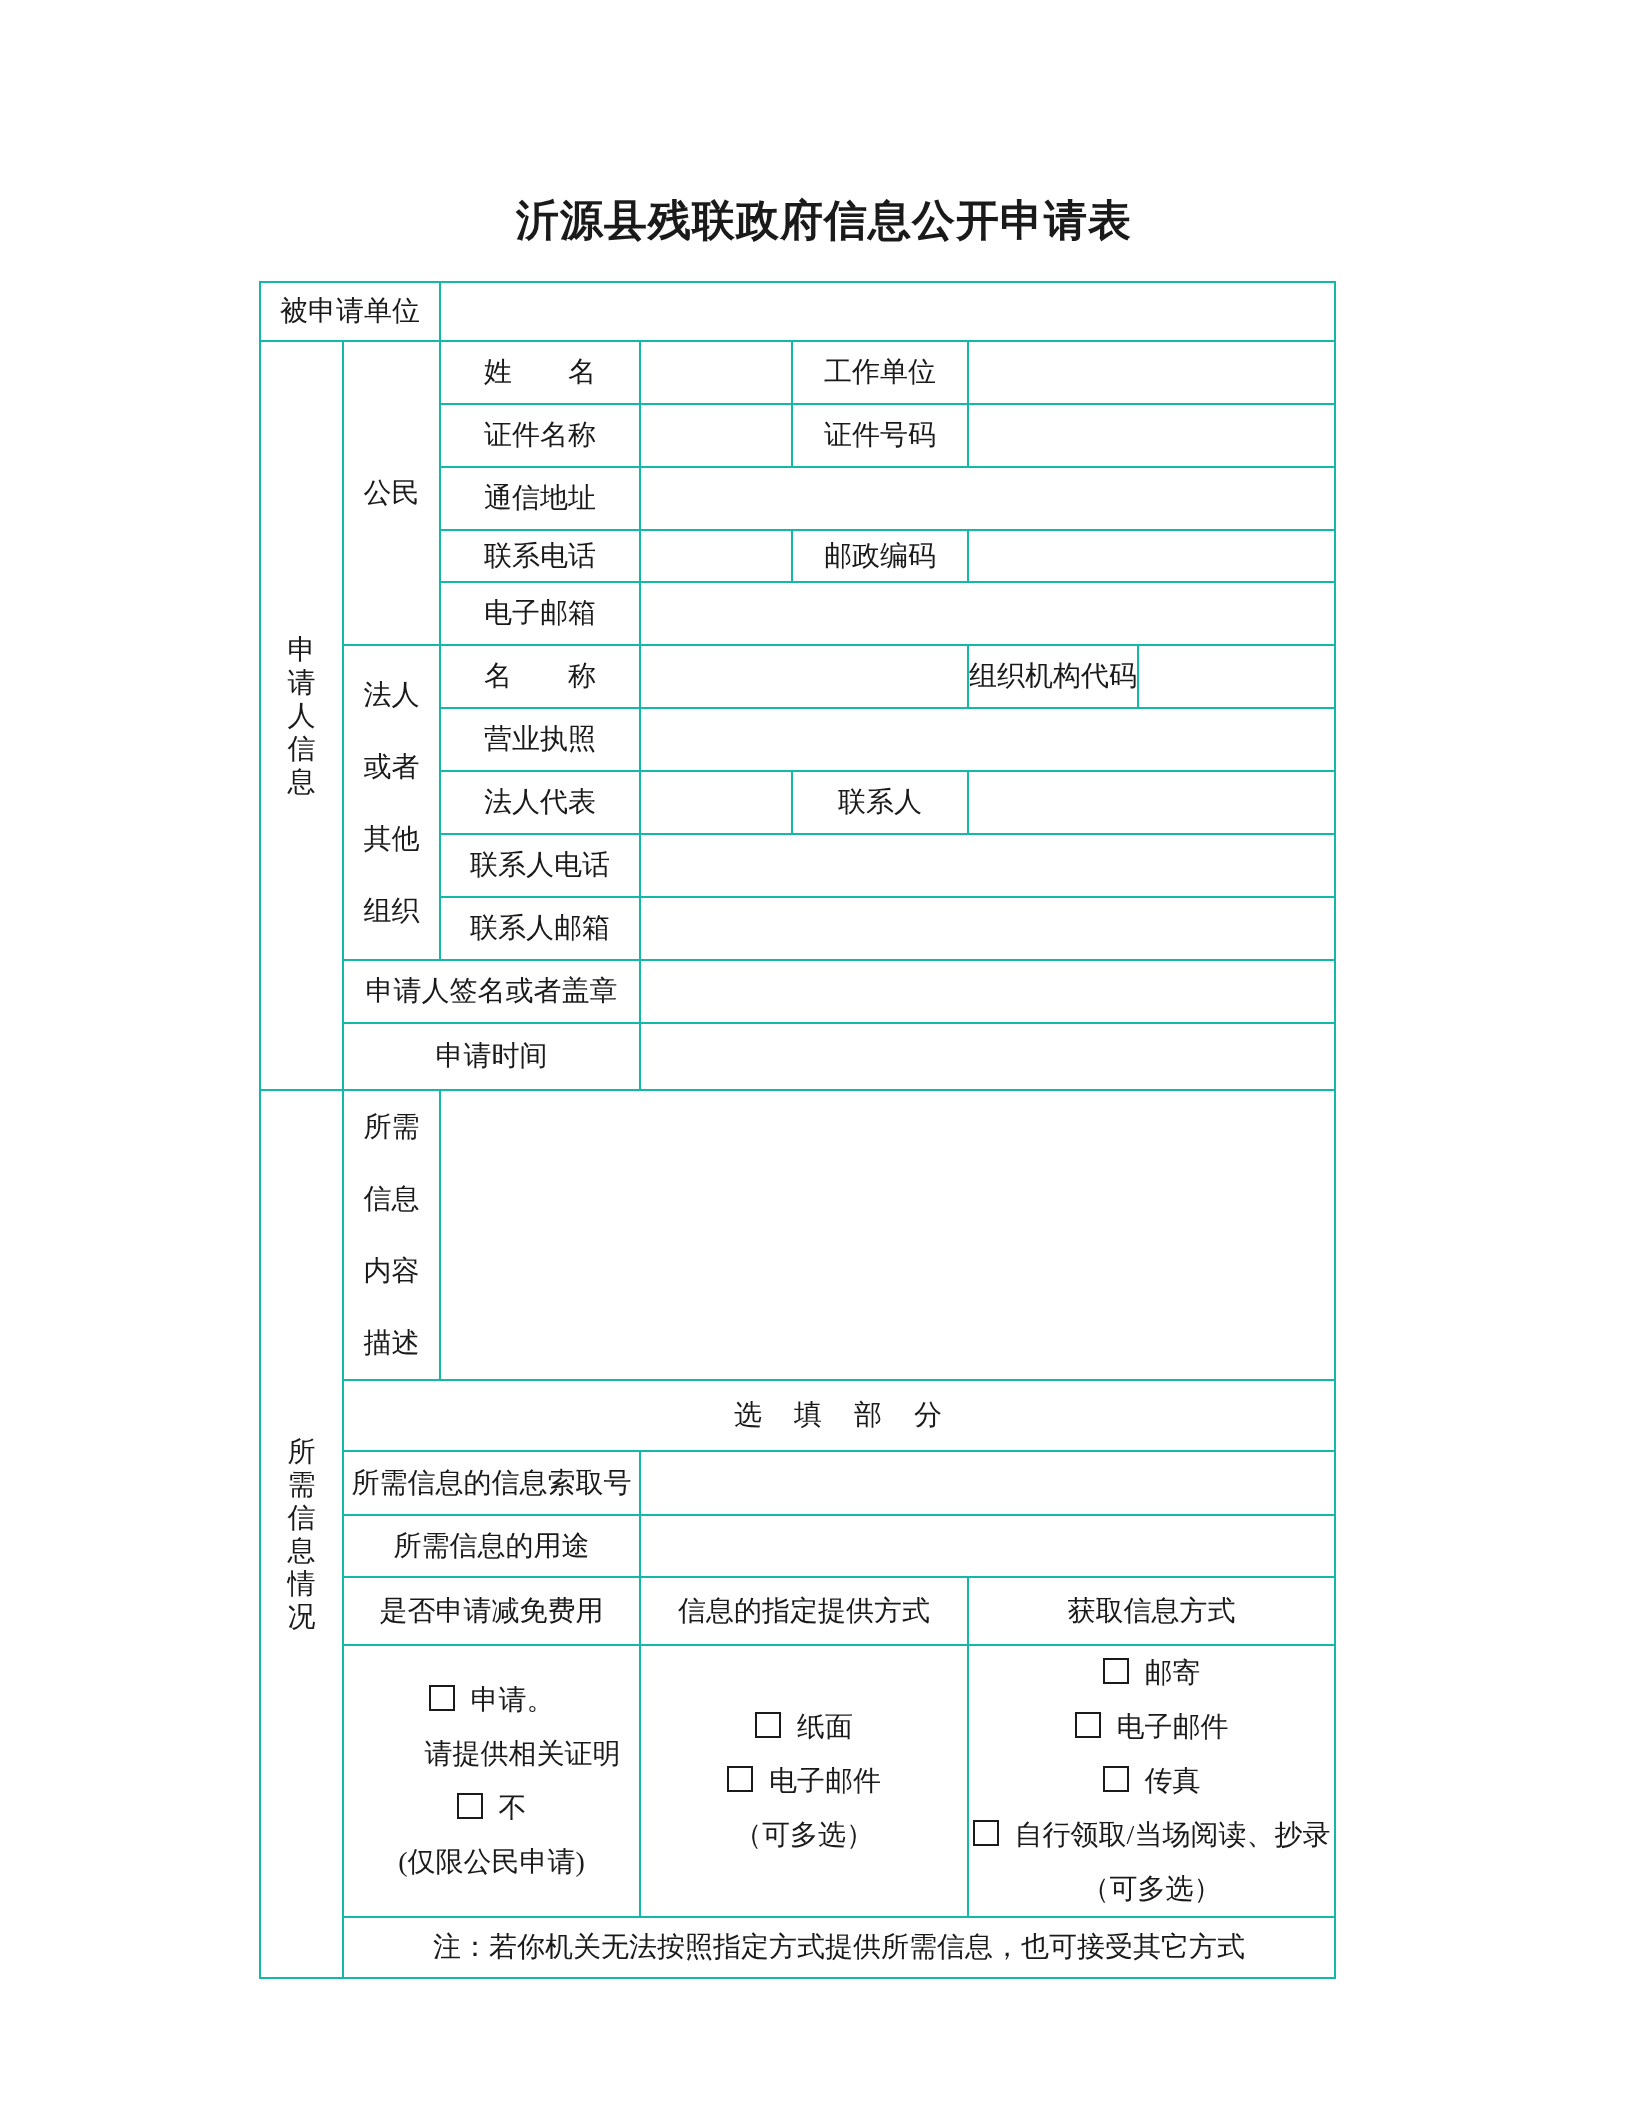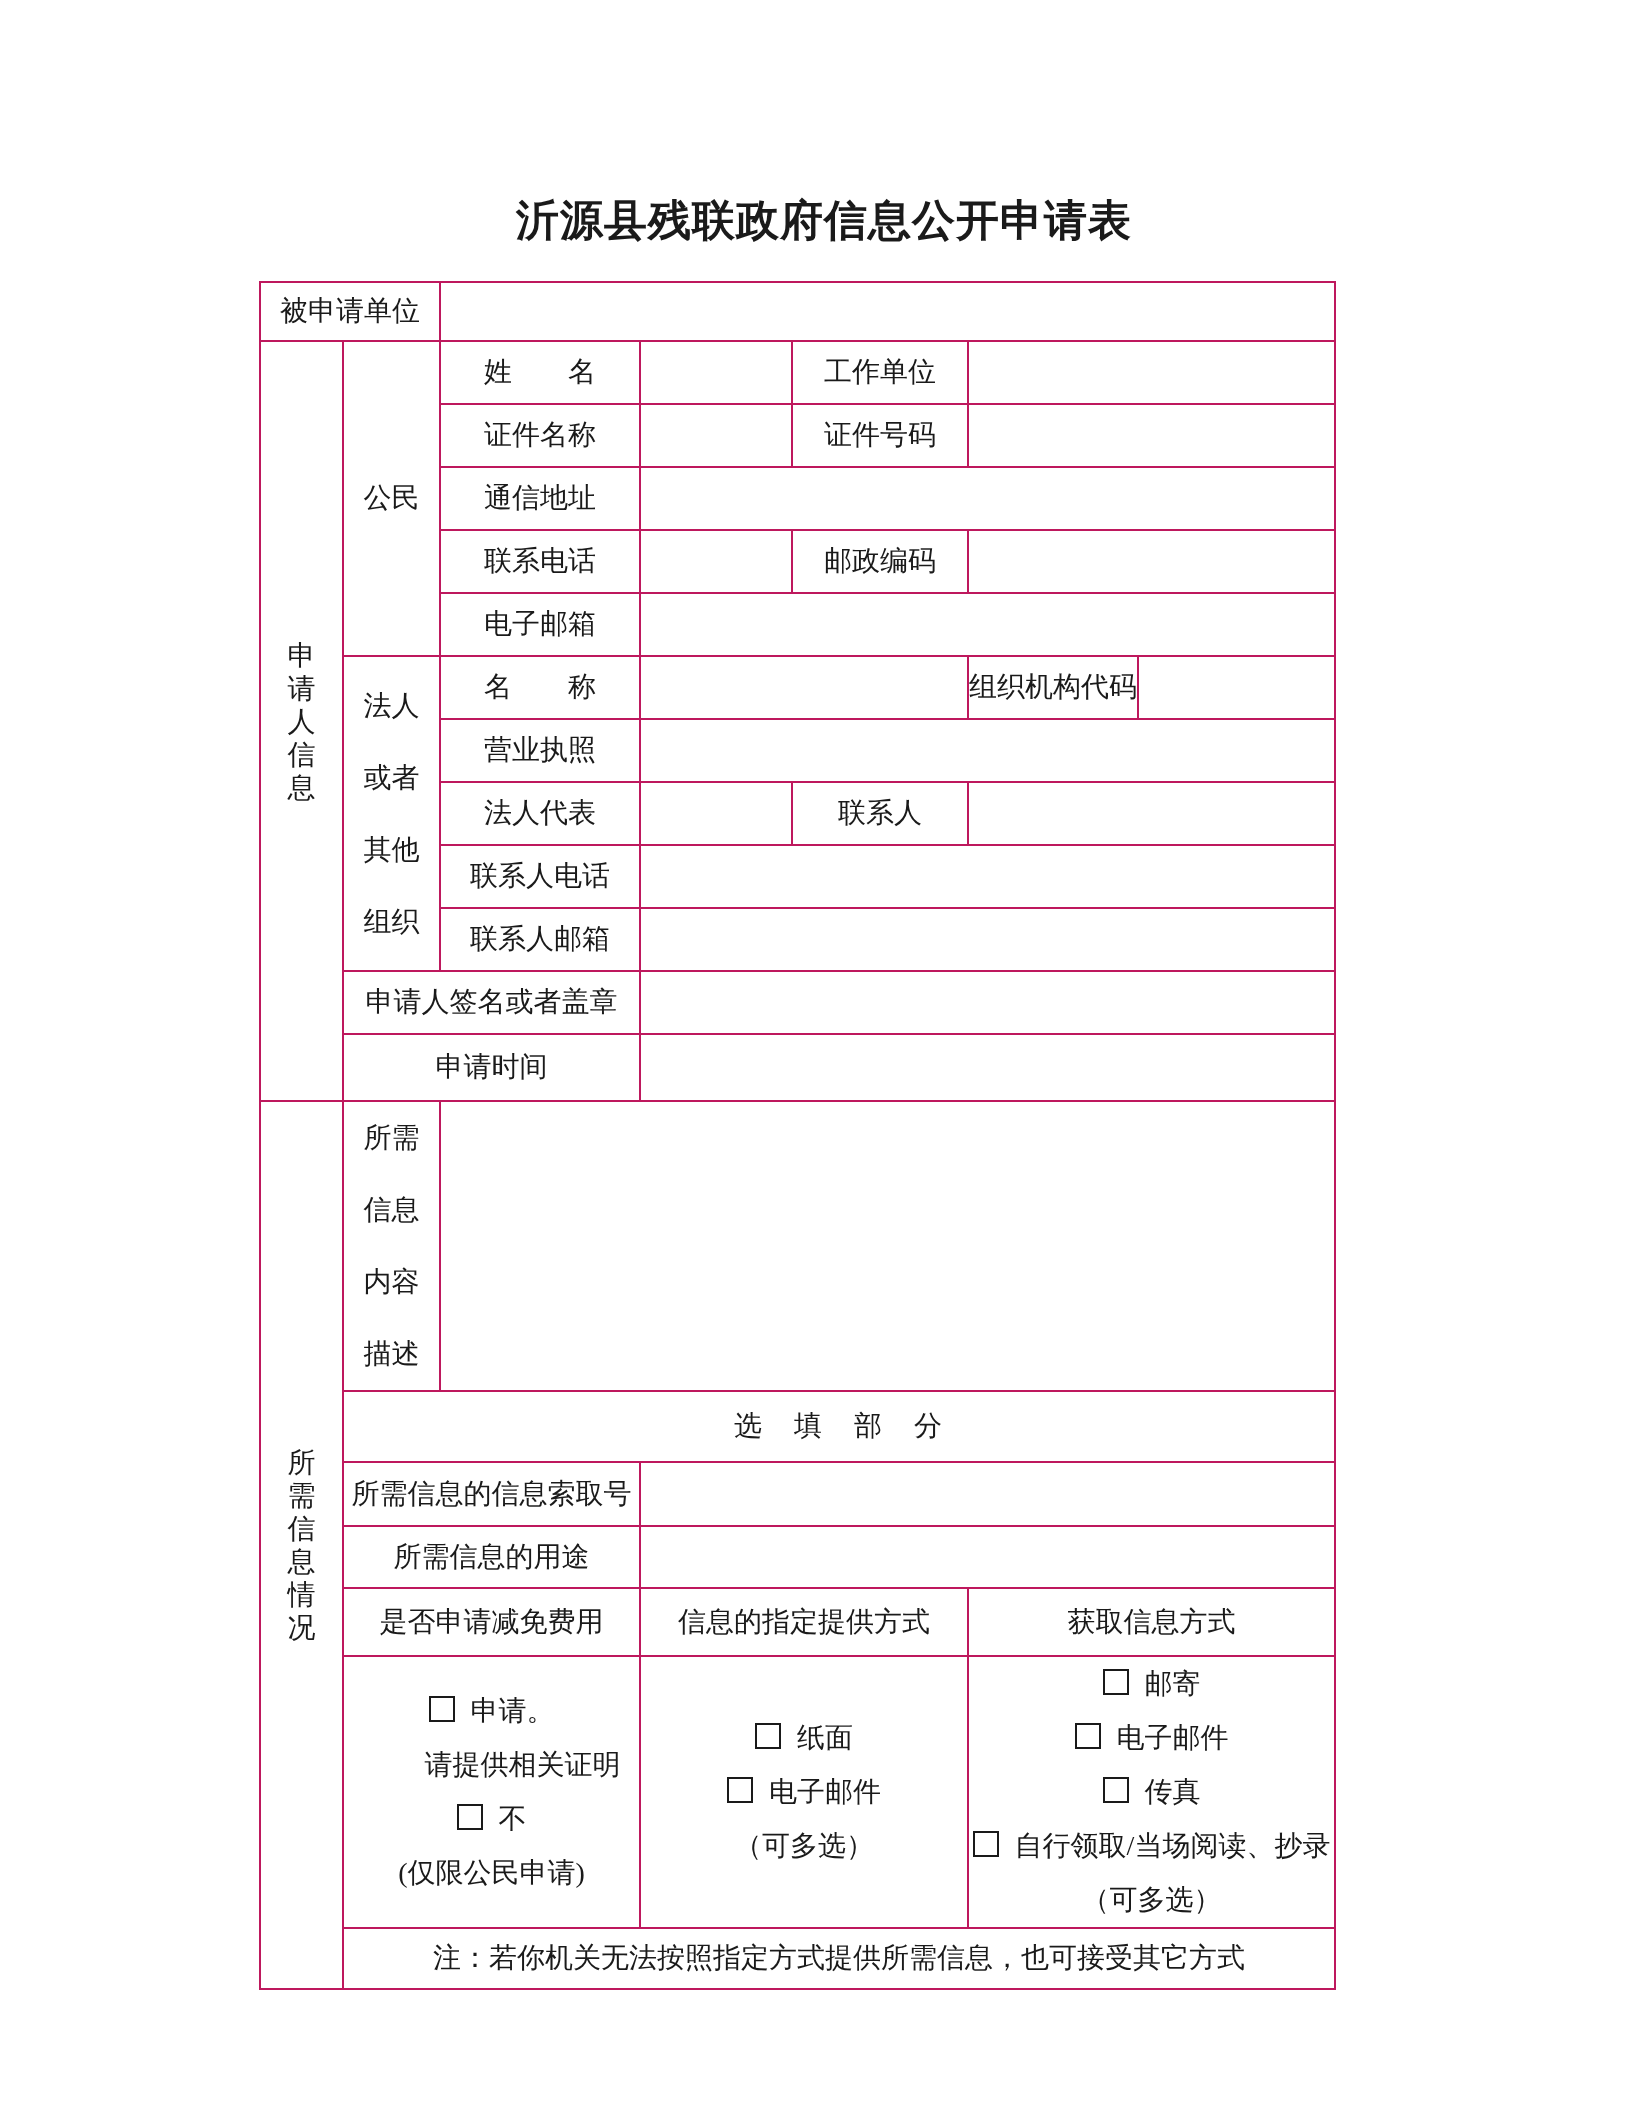--- a/index.html
+++ b/index.html
@@ -11,21 +11,21 @@
   .page-title{
     position:absolute;top:184px;left:0;width:1632px;
     text-align:center;font-size:43px;font-weight:bold;
     letter-spacing:1px;margin:8px;
   }
   table.form{
     position:absolute;left:259px;top:281px;
     border-collapse:collapse;table-layout:fixed;
   }
   table.form td{
-    border:2px solid #be185d;
+    border:2px solid #14b8a6;
     font-size:28px;text-align:center;vertical-align:middle;
     padding:0;overflow:hidden;line-height:1.3;
   }
   td.vcell{padding:0;}
   .vert1{width:32px;margin:0 auto;line-height:33px;word-break:break-all;text-align:center;}
   .vert2{width:62px;margin:0 auto;line-height:72px;word-break:break-all;text-align:center;}
   td.tight{font-size:27px;}
   td.optional-hdr{letter-spacing:2px;}
   td.checkcell{
     vertical-align:top;text-align:left;
@@ -78,21 +78,21 @@
     <td></td>
     <td>证件号码</td>
     <td colspan="2"></td>
   </tr>
 
   <tr style="height:63px">
     <td>通信地址</td>
     <td colspan="4"></td>
   </tr>
 
-  <tr style="height:63px">
+  <tr style="height:52px">
     <td>联系电话</td>
     <td></td>
     <td>邮政编码</td>
     <td colspan="2"></td>
   </tr>
 
   <tr style="height:63px">
     <td>电子邮箱</td>
     <td colspan="4"></td>
   </tr>

